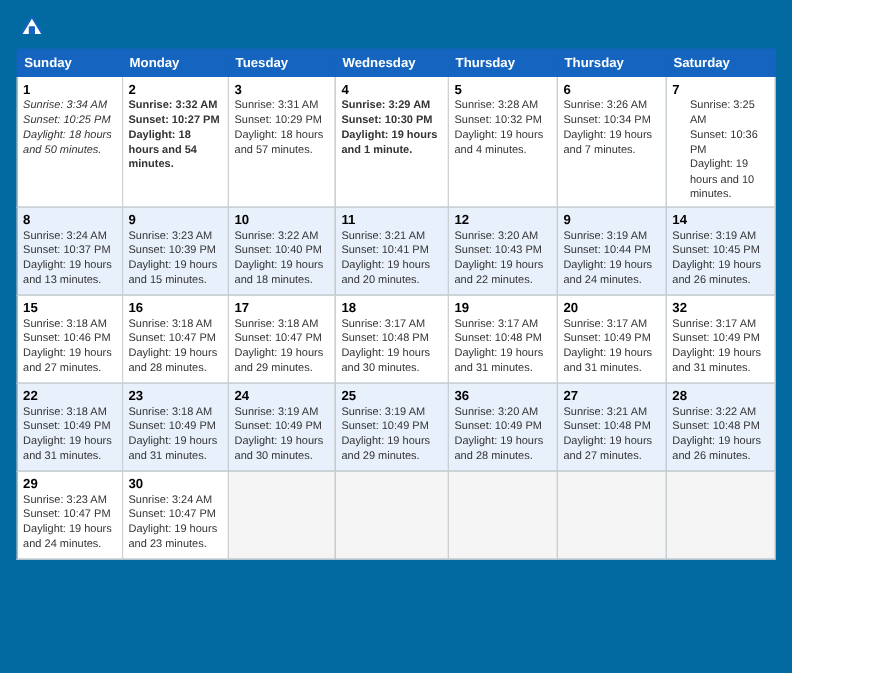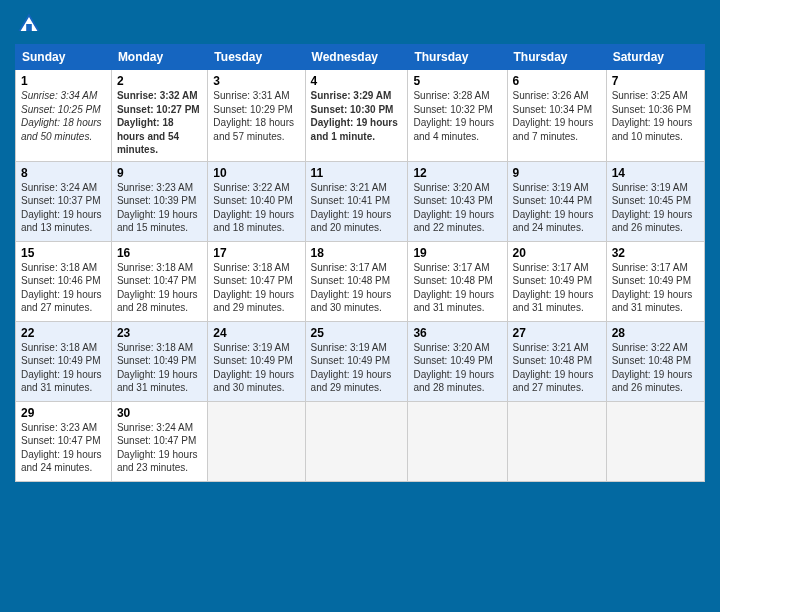--- a/index.html
+++ b/index.html
@@ -160,21 +160,21 @@
 Daylight: 19 hours and 4 minutes.</div>
           </td>
           <td>
             <span class="day-num">6</span>
             <div class="day-info" style="white-space: pre-line;">Sunrise: 3:26 AM
 Sunset: 10:34 PM
 Daylight: 19 hours and 7 minutes.</div>
           </td>
           <td>
             <span class="day-num">7</span>
-            <div class="day-info" style="white-space: pre-line;">Sunrise: 3:25 AM
+            <div class="day-info" style="white-space: pre-line; margin-left: 16px;">Sunrise: 3:25 AM
 Sunset: 10:36 PM
 Daylight: 19 hours and 10 minutes.</div>
           </td>
         </tr>
         <tr>
           <td>
             <span class="day-num">8</span>
             <div class="day-info" style="white-space: pre-line;">Sunrise: 3:24 AM
 Sunset: 10:37 PM
 Daylight: 19 hours and 13 minutes.</div>

